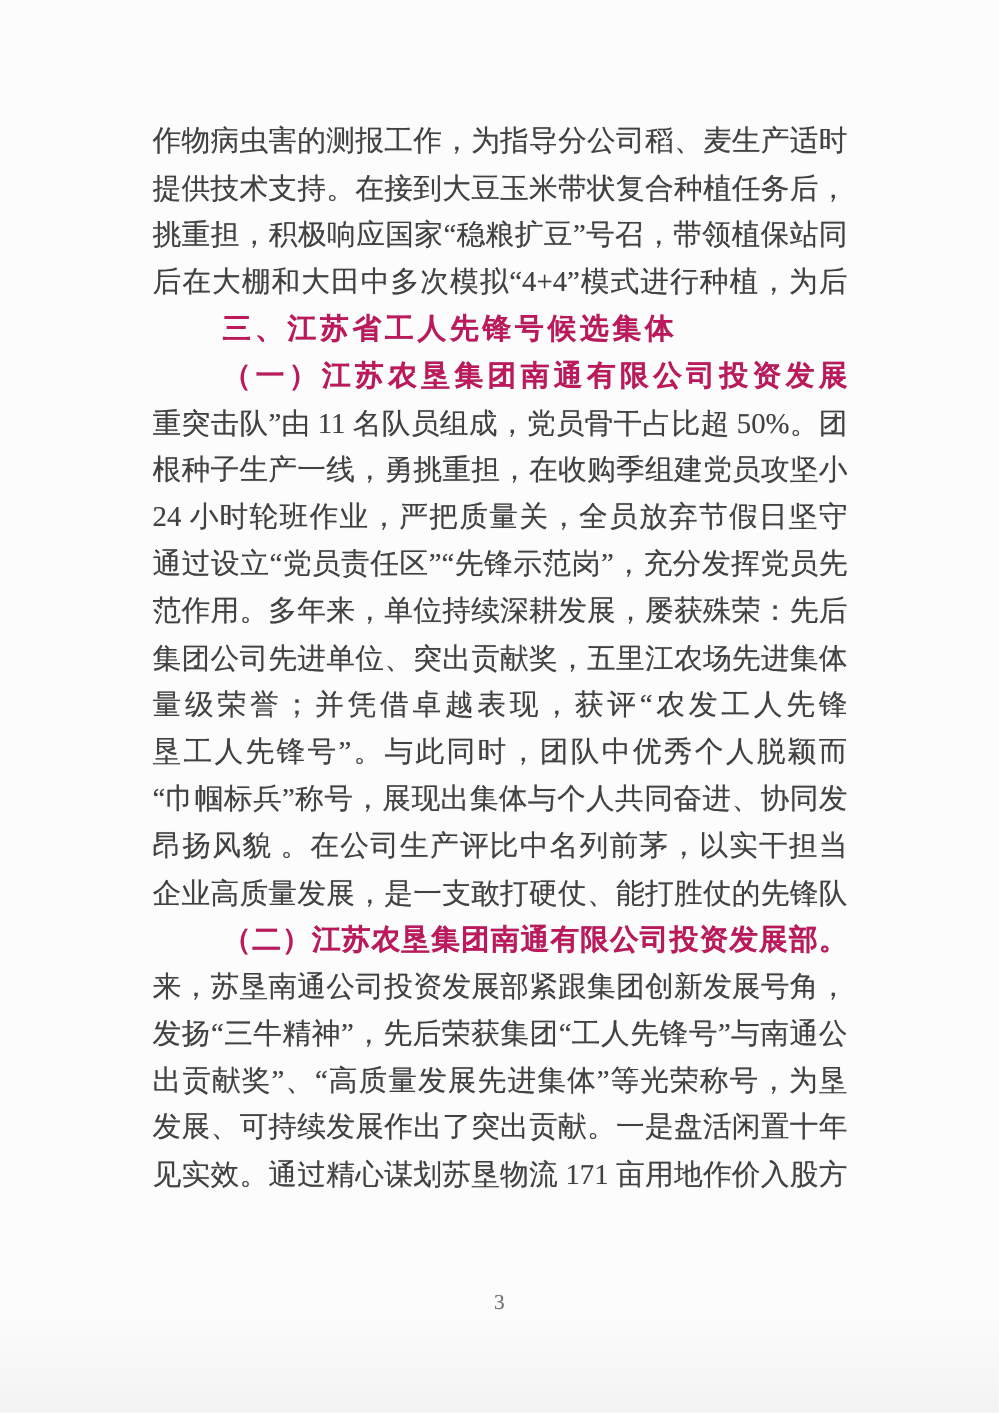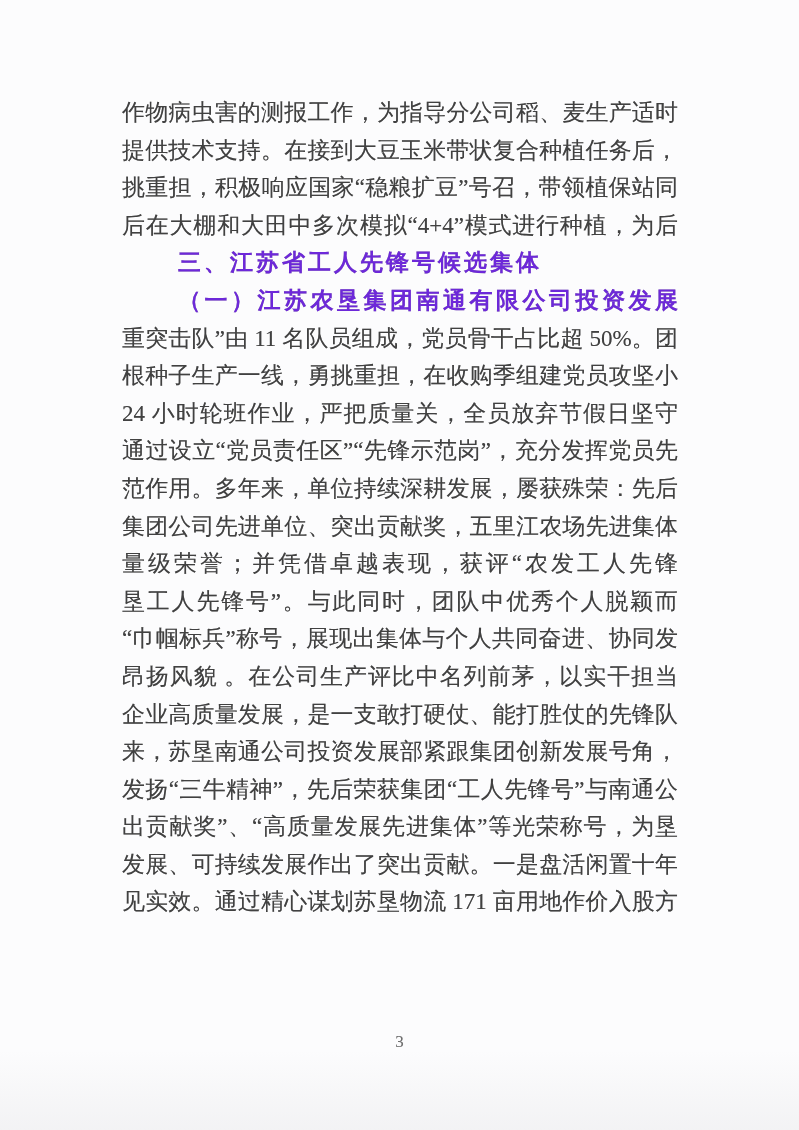--- a/index.html
+++ b/index.html
@@ -36,21 +36,21 @@
   }
   .line.fill {
     text-align: justify;
     text-align-last: justify;
     text-justify: inter-character;
   }
   .line.indent { text-indent: 56px; }
   .line.heading { letter-spacing: 3px; }
   .bold {
     font-weight: bold;
-    color: #6d28d9;
+    color: #be185d;
   }
   .page-num {
     position: absolute;
     top: 1032px;
     left: 0;
     width: 799px;
     text-align: center;
     font-size: 17px;
     line-height: 20px;
     color: #707070;
@@ -71,20 +71,21 @@
     <div class="line fill"><span>根种子生产一线，勇挑重担，在收购季组建党员攻坚小组，</span></div>
     <div class="line fill"><span>24 小时轮班作业，严把质量关，全员放弃节假日坚守岗位。</span></div>
     <div class="line fill"><span>通过设立“党员责任区”“先锋示范岗”，充分发挥党员先锋模</span></div>
     <div class="line fill"><span>范作用。多年来，单位持续深耕发展，屡获殊荣：先后揽获</span></div>
     <div class="line fill"><span>集团公司先进单位、突出贡献奖，五里江农场先进集体等重</span></div>
     <div class="line fill"><span>量级荣誉；并凭借卓越表现，获评“农发工人先锋号”“江苏农</span></div>
     <div class="line fill"><span>垦工人先锋号”。与此同时，团队中优秀个人脱颖而出，荣获</span></div>
     <div class="line fill"><span>“巾帼标兵”称号，展现出集体与个人共同奋进、协同发展的</span></div>
     <div class="line fill"><span>昂扬风貌 。在公司生产评比中名列前茅，以实干担当助力</span></div>
     <div class="line fill"><span>企业高质量发展，是一支敢打硬仗、能打胜仗的先锋队伍。</span></div>
+    <div class="line fill indent"><span class="bold">（二）江苏农垦集团南通有限公司投资发展部。</span></div>
     <div class="line fill"><span>来，苏垦南通公司投资发展部紧跟集团创新发展号角，充分</span></div>
     <div class="line fill"><span>发扬“三牛精神”，先后荣获集团“工人先锋号”与南通公司“突</span></div>
     <div class="line fill"><span>出贡献奖”、“高质量发展先进集体”等光荣称号，为垦地融合</span></div>
     <div class="line fill"><span>发展、可持续发展作出了突出贡献。一是盘活闲置十年土地</span></div>
     <div class="line fill"><span>见实效。通过精心谋划苏垦物流 171 亩用地作价入股方式，</span></div>
   </div>
 
 <div class="page-num">3</div>
 
 </body></html>

